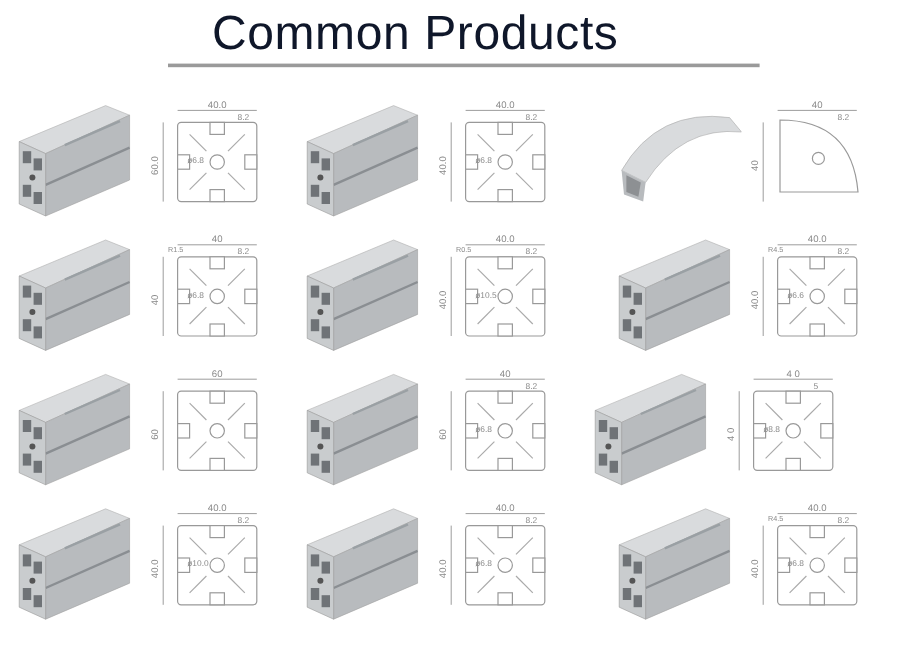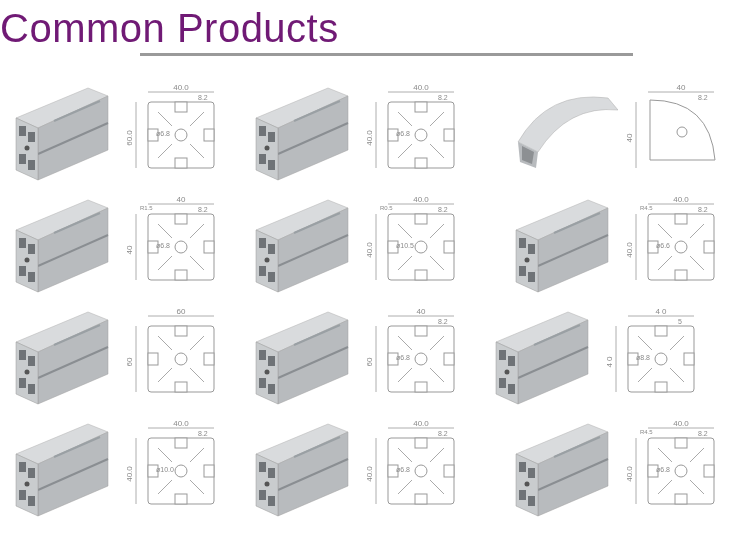--- a/index.html
+++ b/index.html
@@ -1,17 +1,17 @@
 <!DOCTYPE html>
 <html><head>
 <meta charset="utf-8">
 <style>
   html,body{margin:0;padding:0;background:#fff;}
   body{width:750px;height:549px;position:relative;overflow:hidden;font-family:"Liberation Sans",sans-serif;}
-  .title{position:absolute;left:0;top:6px;width:692px;font-size:40px;color:#701a75;letter-spacing:0.5px;}
+  .title{position:absolute;left:0;top:6px;width:692px;text-align:center;font-size:40px;color:#0f172a;letter-spacing:0.5px;}
   .rule{position:absolute;left:140px;top:53px;width:493px;height:3px;background:#9a9a9a;}
   .cell{position:absolute;width:240px;height:112px;}
   .photo{position:absolute;left:0;top:0;width:110px;height:112px;}
   .drawing{position:absolute;left:112px;top:0;width:125px;height:112px;}
   svg text{font-family:"Liberation Sans",sans-serif;fill:#8a8a8a;}
 </style>
 </head>
 <body>
 
 <div class="title">Common Products</div>

